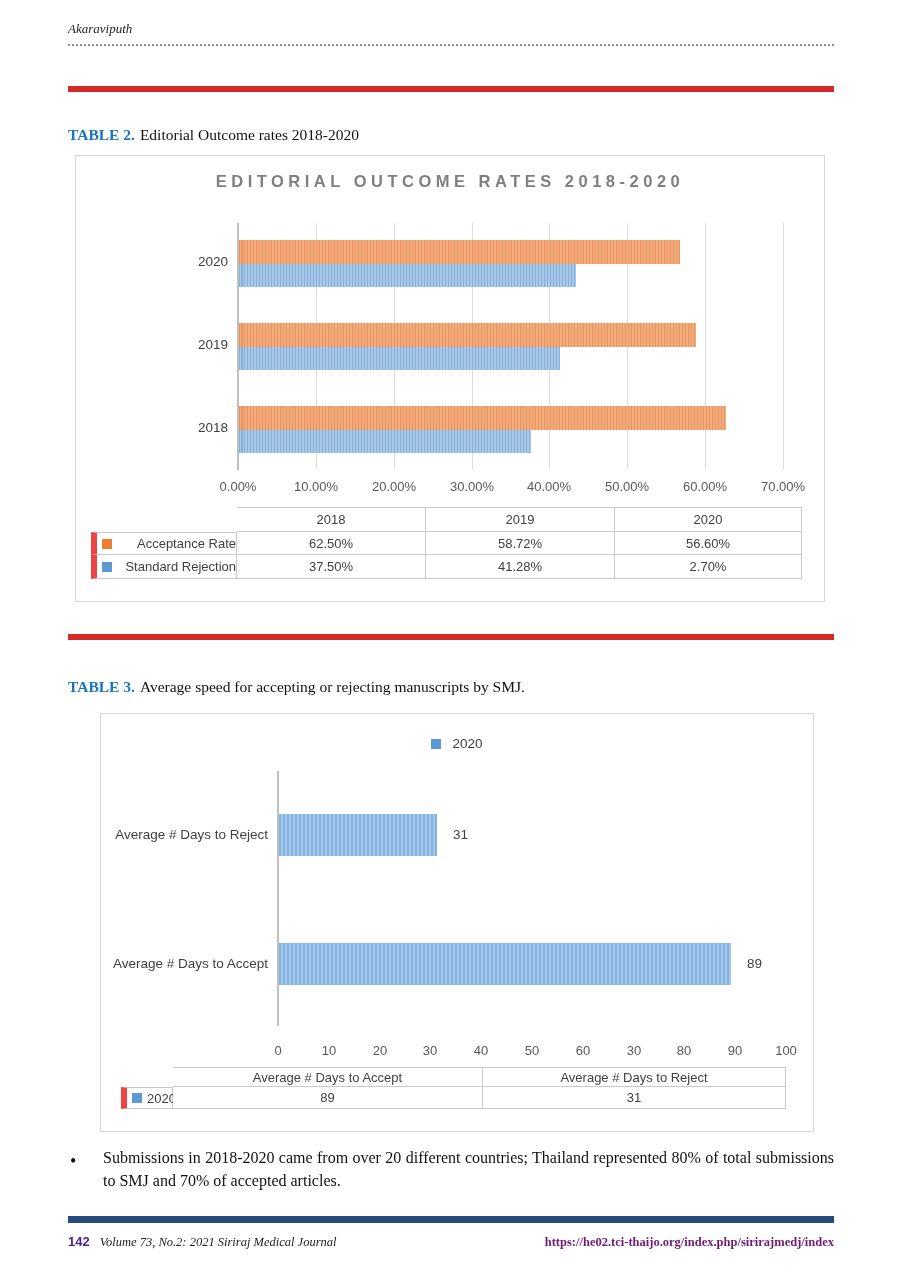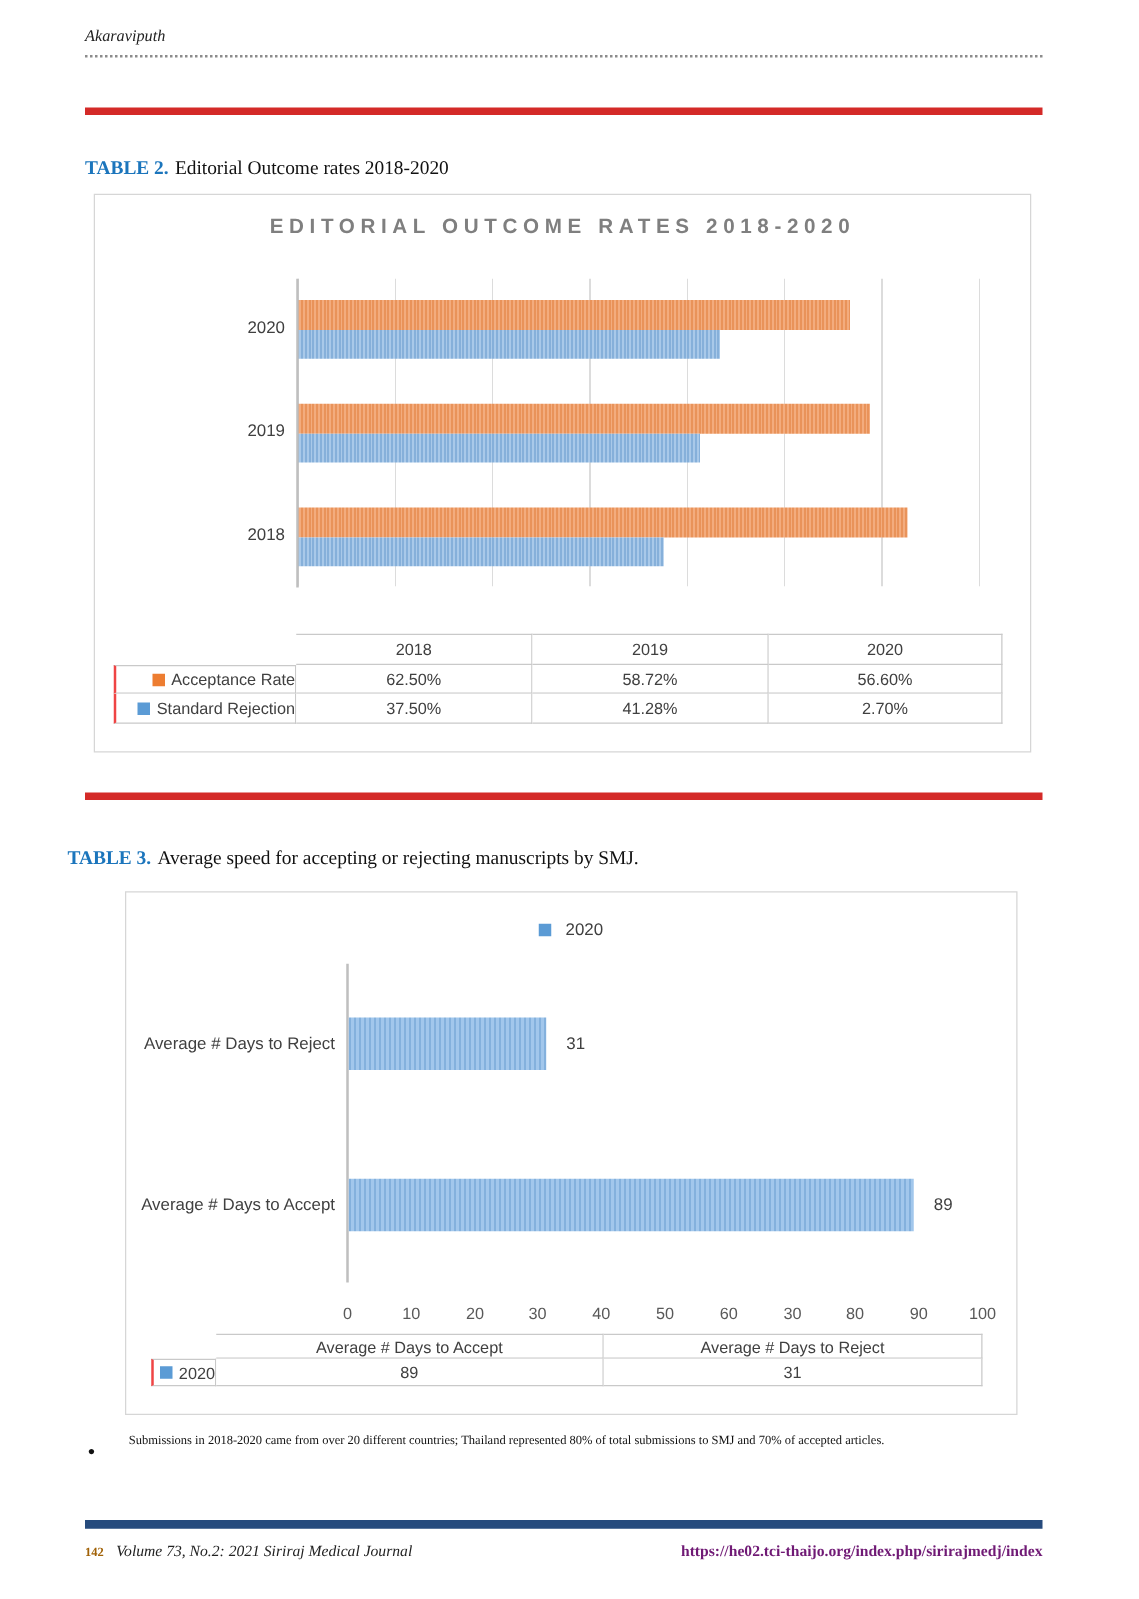--- a/index.html
+++ b/index.html
@@ -11,21 +11,21 @@
 
   
   .running-head{left:68px;top:21px;font-style:italic;font-size:13px;color:#222;}
   .dotted-rule{left:68px;top:44px;width:766px;height:0;border-top:2px dotted #8c8c8c;}
   .red-rule{left:68px;width:766px;height:6px;background:#d42a28;}
   .rule-1{top:86px;}
   .rule-2{top:634px;}
 
   .caption{font-size:15.5px;color:#111;margin-top:20px;}
   .caption-2{left:68px;top:106px;}
-  .caption-3{left:54px;top:658px;}
+  .caption-3{left:68px;top:658px;}
   .caption-label{color:#1b75bc;font-weight:bold;margin-right:5px;}
 
   
   .chart-box{border:1px solid #d6d6d6;background:#fff;}
   .chart1-box{left:75px;top:155px;width:748px;height:445px;}
   .chart2-box{left:100px;top:713px;width:712px;height:417px;}
 
   .chart-title{
     left:0;top:16px;width:100%;text-align:center;
     font-family:"Liberation Sans", sans-serif;font-weight:bold;
@@ -47,21 +47,21 @@
   }
   .tick{position:absolute;transform:translateX(-50%);font-family:"Liberation Sans", sans-serif;
         font-size:13px;color:#595959;white-space:nowrap;}
   .ticks1 .tick{top:0;}
   .ticks1{left:0;top:323px;width:100%;height:18px;}
 
   
   .dtable{font-family:"Liberation Sans", sans-serif;font-size:13px;color:#404040;}
   .dtable .cell{box-sizing:border-box;border-right:1px solid #c9c9c9;border-bottom:1px solid #c9c9c9;
       display:flex;align-items:center;justify-content:center;background:#fff;}
-  .dtable .cell.first{border-left:2px solid #ef4444;justify-content:flex-end;padding-left:5px;}
+  .dtable .cell.first{border-left:6px solid #ef4444;justify-content:space-between;padding-left:5px;}
   .dtable .cell.toprow{border-top:1px solid #c9c9c9;}
   .dtable .cell.corner{border:none;}
   .key{width:10px;height:10px;display:inline-block;margin-right:5px;flex:0 0 auto;}
   .key-orange{background:#ed7d31;}
   .key-blue{background:#5b9bd5;}
 
   .table1{left:15px;top:351px;width:711px;display:grid;
       grid-template-columns:146px 189px 189px 187px;grid-template-rows:25px 23px 24px;}
   .table2{left:20px;top:353px;width:665px;display:grid;
       grid-template-columns:52px 310px 303px;grid-template-rows:20px 22px;}
@@ -72,27 +72,27 @@
   .axis-line-2{left:176px;top:57px;width:2px;height:255px;background:#bfbfbf;}
   .bar2{position:absolute;left:178px;height:42px;
       background:repeating-linear-gradient(90deg,#84b1dd 0,#84b1dd 2px,#a2c7ec 2px,#a2c7ec 4px);}
   .cat-label-2{left:0;width:167px;text-align:right;
       font-family:"Liberation Sans", sans-serif;font-size:13.5px;color:#404040;}
   .val-label{position:absolute;font-family:"Liberation Sans", sans-serif;font-size:13.5px;color:#404040;}
   .ticks2{left:0;top:329px;width:100%;height:18px;}
 
   
   .bullet-dot{left:70px;top:1151px;font-size:18px;color:#111;}
-  .bullet-text{left:103px;top:1146px;width:731px;font-size:10px;line-height:1.45;
+  .bullet-text{left:103px;top:1146px;width:731px;font-size:16px;line-height:1.45;
       text-align:justify;color:#111;}
 
   
   .navy-rule{left:68px;top:1216px;width:766px;height:7px;background:#264b7d;}
   .footer-row{left:68px;top:1234px;width:766px;display:flex;align-items:baseline;font-size:12.5px;}
-  .page-num{font-family:Liberation Serif, serif;font-weight:bold;font-size:10px;color:#a16207;margin-right:10px;}
+  .page-num{font-family:Liberation Sans, sans-serif;font-weight:bold;font-size:13px;color:#4c1d95;margin-right:10px;}
   .journal-name{font-style:italic;color:#222;}
   .footer-url{margin-left:auto;font-weight:bold;color:#701a75;text-decoration:none;}
 </style>
 </head>
 <body>
 
 <div class="abs running-head">Akaraviputh</div>
 <div class="abs dotted-rule"></div>
 <div class="abs red-rule rule-1"></div>
 
@@ -110,20 +110,30 @@
     <div class="bar bar-blue" style="top: 124px; height: 23px; width: 322px;"></div>
     <div class="bar bar-orange" style="top: 183px; width: 487.5px;"></div>
     <div class="bar bar-blue" style="top: 207px; height: 23px; width: 292.5px;"></div>
   </div>
   <div class="abs axis-line-1"></div>
 
   <div class="abs cat-label-1" style="top:98px;">2020</div>
   <div class="abs cat-label-1" style="top:181px;">2019</div>
   <div class="abs cat-label-1" style="top:264px;">2018</div>
 
+  <div class="abs ticks1">
+    <span class="tick" style="left:162px;">0.00%</span>
+    <span class="tick" style="left:240px;">10.00%</span>
+    <span class="tick" style="left:318px;">20.00%</span>
+    <span class="tick" style="left:396px;">30.00%</span>
+    <span class="tick" style="left:473px;">40.00%</span>
+    <span class="tick" style="left:551px;">50.00%</span>
+    <span class="tick" style="left:629px;">60.00%</span>
+    <span class="tick" style="left:707px;">70.00%</span>
+  </div>
 
   <div class="abs dtable table1">
     <div class="cell corner"></div>
     <div class="cell toprow">2018</div>
     <div class="cell toprow">2019</div>
     <div class="cell toprow">2020</div>
 
     <div class="cell first toprow">
       <span class="key key-orange"></span>
       <span>Acceptance Rate</span>

